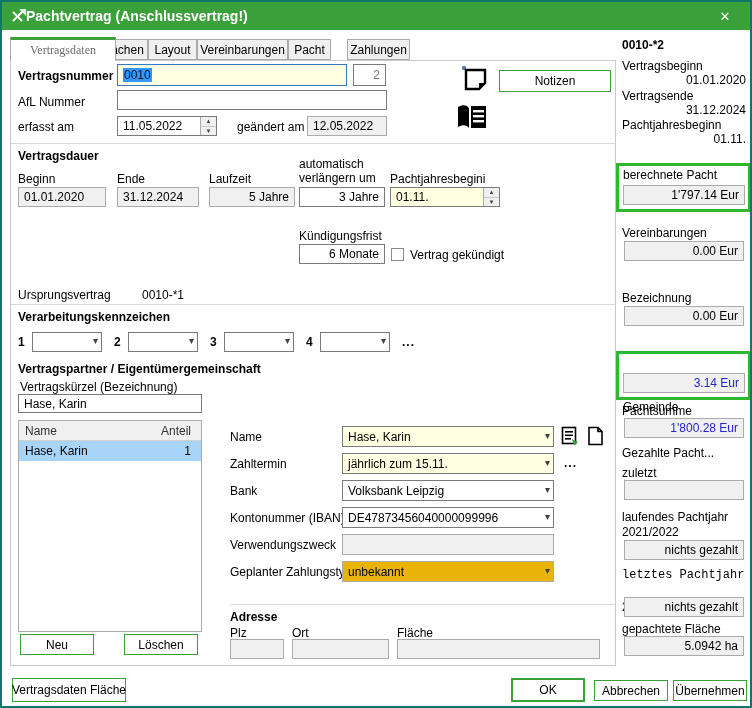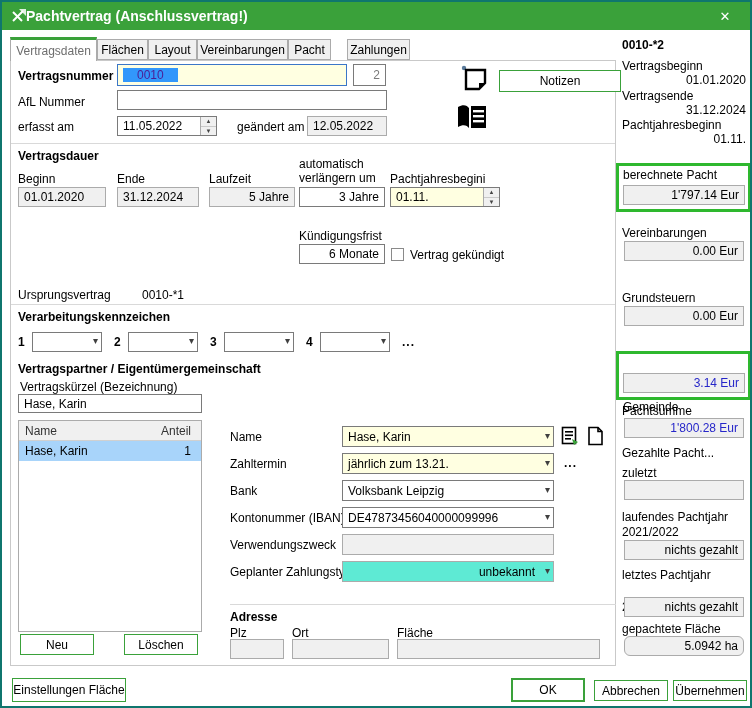--- a/index.html
+++ b/index.html
@@ -12,21 +12,21 @@
   .abs { position:absolute; }
   .lbl { position:absolute; white-space:nowrap; line-height:14px;text-align:right; }
   .b { font-weight:bold; }
   .field {
     position:absolute; border:1px solid #ababab; background:#f0f0f0;
     display:flex; align-items:center; padding:0 5px; font-size:12px;
     white-space:nowrap; overflow:hidden;
   }
   .white { background:#ffffff; border-color:#7a7a7a; }
   .yellow { background:#ffffe1; border-color:#7a7a7a; }
-  .gray2 { background:#5eead4;justify-content:flex-end; }
+  .gray2 { background:#eab308; }
   .right { justify-content:flex-end; }
   .combo { padding-right:18px; }
   .chev {
     position:absolute; right:3px; top:50%; transform:translateY(-58%);
     font-size:10px; color:#404040; line-height:10px;
   }
   .btn {
     position:absolute; border:1px solid #3aa13a; background:#ffffff;
     display:flex; align-items:center; justify-content:center;
     font-size:12px; cursor:default; white-space:nowrap;
@@ -46,21 +46,21 @@
     position:absolute; top:37px; height:21px; background:#f0f0f0;
     border:1px solid #ababab; display:flex; align-items:center; justify-content:center;
     font-size:12px; padding:0 6px;
   }
   .tab.active {
     top:35px; height:24px; background:#fff; border-top:3px solid #3aa13a;
     border-bottom:none; color:#6e6e6e; z-index:3;
   }
   #tabpage { position:absolute; left:8px; top:58px; width:606px; height:606px;
     border:1px solid #c9c9c9; background:#fff; }
-  .sel { background:#3297fb; color:#4c1d95; padding:0 14px;text-align:center; }
+  .sel { background:#3297fb; color:#0f172a; padding:0 1px;text-align:center; }
   .spin { position:absolute; right:0; top:0; bottom:0; width:16px;
     border-left:1px solid #ababab; background:#f0f0f0; display:flex; flex-direction:column; }
   .spinbtn { flex:1; display:flex; align-items:center; justify-content:center;
     font-size:6px; line-height:6px; color:#444; }
   .spinbtn:first-child { border-bottom:1px solid #c9c9c9; }
   .chk { position:absolute; width:13px; height:13px; border:1px solid #8a8a8a; background:#fff; }
   
   #ptable { position:absolute; left:16px; top:418px; width:184px; height:212px;
     border:1px solid #ababab; background:#fff; }
   #ptable .thead { display:flex; height:20px; background:#f0f0f0;
@@ -86,21 +86,21 @@
         <line x1="3" y1="4" x2="12" y2="13" stroke="#ffffff" stroke-width="2"></line>
         <polygon points="9,1 16,1 16,8" fill="#ffffff" opacity="0.85"></polygon>
       </svg>
     </span>
     <span class="ttl" style="margin-left:24px;">Pachtvertrag (Anschlussvertrag!)</span>
   </div>
   <div id="close">✕</div>
 
   <div id="tabpage"></div>
 
-  <div class="tab active" style="left:8px;width:87px;">Vertragsdaten</div>
+  <div class="tab active" style="left:8px;width:106px;font-family:Liberation Serif, serif;">Vertragsdaten</div>
   <div class="tab" style="left:95px;width:51px;">Flächen</div>
   <div class="tab" style="left:146px;width:49px;">Layout</div>
   <div class="tab" style="left:195px;width:91px;">Vereinbarungen</div>
   <div class="tab" style="left:286px;width:43px;">Pacht</div>
   <div class="tab" style="left:329px;width:63px;margin-left:16px;">Zahlungen</div>
 
   <span class="lbl b" style="left:16px;top:67px;">Vertragsnummer</span>
   <div class="field yellow" style="left:115px;top:62px;width:230px;height:22px;border-color:#3b76c8;">
     <span class="sel">0010</span>
   </div>
@@ -120,21 +120,21 @@
   <span class="lbl" style="left:235px;top:118px;">geändert am</span>
   <div class="field" style="left:305px;top:114px;width:80px;height:20px;">12.05.2022</div>
 
   <span class="abs" style="left:458px;top:62px;">
     <svg width="29" height="29" viewBox="0 0 29 29">
       <circle cx="4" cy="4" r="2.2" fill="#5a7a9a"></circle>
       <path d="M6 6 h19 v13 l-6 6 h-13 z" fill="#ffffff" stroke="#000" stroke-width="2.4"></path>
       <path d="M25 19 l-6 6 v-6 z" fill="#000"></path>
     </svg>
   </span>
-  <div class="btn" style="left:497px;top:68px;width:122px;height:22px;">Notizen</div>
+  <div class="btn" style="left:497px;top:68px;width:112px;height:22px;">Notizen</div>
   <span class="abs" style="left:452px;top:101px;">
     <svg width="38" height="29" viewBox="0 0 38 29">
       <path d="M4 4 C9 1 13 2 15 5 V25 C13 22 9 21 4 24 Z" fill="#000"></path>
       <rect x="17" y="3" width="15" height="22" fill="#000"></rect>
       <rect x="19" y="7" width="11" height="2.4" fill="#fff"></rect>
       <rect x="19" y="12" width="11" height="2.4" fill="#fff"></rect>
       <rect x="19" y="17" width="11" height="2.4" fill="#fff"></rect>
     </svg>
   </span>
 
@@ -223,21 +223,21 @@
   </span>
   <span class="abs" style="left:585px;top:424px;">
     <svg width="17" height="20" viewBox="0 0 17 20">
       <path d="M2 1.5 h9 l4 4 v13 h-13 z" fill="#fff" stroke="#000" stroke-width="1.6"></path>
       <path d="M11 1.5 v4 h4" fill="none" stroke="#000" stroke-width="1.6"></path>
     </svg>
   </span>
 
   <span class="lbl" style="left:228px;top:455px;">Zahltermin</span>
   <div class="field yellow combo" style="left:340px;top:451px;width:212px;height:21px;">
-    <span>jährlich zum 13.21.</span>
+    <span>jährlich zum 15.11.</span>
     <span class="chev">▾</span>
   </div>
   <span class="dots" style="left:562px;top:454px;">...</span>
 
   <span class="lbl" style="left:228px;top:482px;">Bank</span>
   <div class="field white combo" style="left:340px;top:478px;width:212px;height:21px;">
     <span>Volksbank Leipzig</span>
     <span class="chev">▾</span>
   </div>
 
@@ -258,58 +258,58 @@
 
   <div class="hline" style="left:228px;top:602px;width:386px;"></div>
   <span class="lbl b" style="left:228px;top:608px;">Adresse</span>
   <span class="lbl" style="left:228px;top:624px;">Plz</span>
   <span class="lbl" style="left:290px;top:624px;">Ort</span>
   <span class="lbl" style="left:395px;top:624px;">Fläche</span>
   <div class="field" style="left:228px;top:637px;width:54px;height:20px;"></div>
   <div class="field" style="left:290px;top:637px;width:97px;height:20px;"></div>
   <div class="field" style="left:395px;top:637px;width:203px;height:20px;"></div>
 
-  <div class="btn" style="left:10px;top:676px;width:114px;height:24px;">Einstellungen Fläche</div>
+  <div class="btn" style="left:10px;top:676px;width:114px;height:24px;">Vertragsdaten Fläche</div>
   <div class="btn" style="left:509px;top:676px;width:74px;height:24px;border-width:2px;">OK</div>
   <div class="btn" style="left:592px;top:678px;width:74px;height:21px;">Abbrechen</div>
   <div class="btn" style="left:671px;top:678px;width:74px;height:21px;">Übernehmen</div>
 
   <span class="lbl b" style="left:620px;top:36px;">0010-*2</span>
   <span class="lbl" style="left:620px;top:57px;">Vertragsbeginn</span>
   <span class="lbl" style="left:620px;top:71px;width:124px;text-align:right;">01.01.2020</span>
   <span class="lbl" style="left:620px;top:87px;">Vertragsende</span>
   <span class="lbl" style="left:620px;top:101px;width:124px;text-align:right;">31.12.2024</span>
   <span class="lbl" style="left:620px;top:116px;">Pachtjahresbeginn</span>
   <span class="lbl" style="left:620px;top:130px;width:124px;text-align:right;">01.11.</span>
 
   <div class="greenbox" style="left:614px;top:161px;width:135px;height:49px;"></div>
   <span class="lbl" style="left:621px;top:166px;">berechnete Pacht</span>
   <div class="field right" style="left:621px;top:183px;width:122px;height:20px;">1'797.14 Eur</div>
 
   <span class="lbl" style="left:620px;top:224px;">Vereinbarungen</span>
   <div class="field right" style="left:622px;top:239px;width:120px;height:20px;">0.00 Eur</div>
 
-  <span class="lbl" style="left:620px;top:289px;">Grundsteuern</span>
+  <span class="lbl" style="left:620px;top:289px;">Bezeichnung</span>
   <div class="field right" style="left:622px;top:304px;width:120px;height:20px;">0.00 Eur</div>
 
   <div class="greenbox" style="left:614px;top:349px;width:135px;height:49px;"></div>
   <span class="lbl" style="left:621px;top:354px;margin-top:44px;">Gemeinde</span>
   <div class="field right bluetext" style="left:621px;top:371px;width:122px;height:20px;">3.14 Eur</div>
 
   <span class="lbl" style="left:620px;top:402px;">Pachtsumme</span>
   <div class="field right bluetext" style="left:622px;top:416px;width:120px;height:20px;">1'800.28 Eur</div>
 
   <span class="lbl" style="left:620px;top:444px;">Gezahlte Pacht...</span>
   <span class="lbl" style="left:620px;top:464px;">zuletzt</span>
   <div class="field right" style="left:622px;top:478px;width:120px;height:20px;"></div>
 
   <span class="lbl" style="left:620px;top:508px;">laufendes Pachtjahr</span>
   <span class="lbl" style="left:620px;top:523px;">2021/2022</span>
   <div class="field right" style="left:622px;top:538px;width:120px;height:20px;">nichts gezahlt</div>
 
-  <span class="lbl" style="left:620px;top:566px;">letztes Pachtjahr</span>
+  <span class="lbl" style="left:620px;top:566px;font-family:Liberation Mono, monospace;">letztes Pachtjahr</span>
   <span class="lbl" style="left:620px;top:581px;margin-top:17px;">2020/2021</span>
   <div class="field right" style="left:622px;top:595px;width:120px;height:20px;">nichts gezahlt</div>
 
   <span class="lbl" style="left:620px;top:620px;">gepachtete Fläche</span>
-  <div class="field right" style="left:622px;top:634px;width:120px;height:20px;border-radius:6px;">5.0942 ha</div>
+  <div class="field right" style="left:622px;top:634px;width:120px;height:20px;">5.0942 ha</div>
 
 </div>
 
 </body></html>

